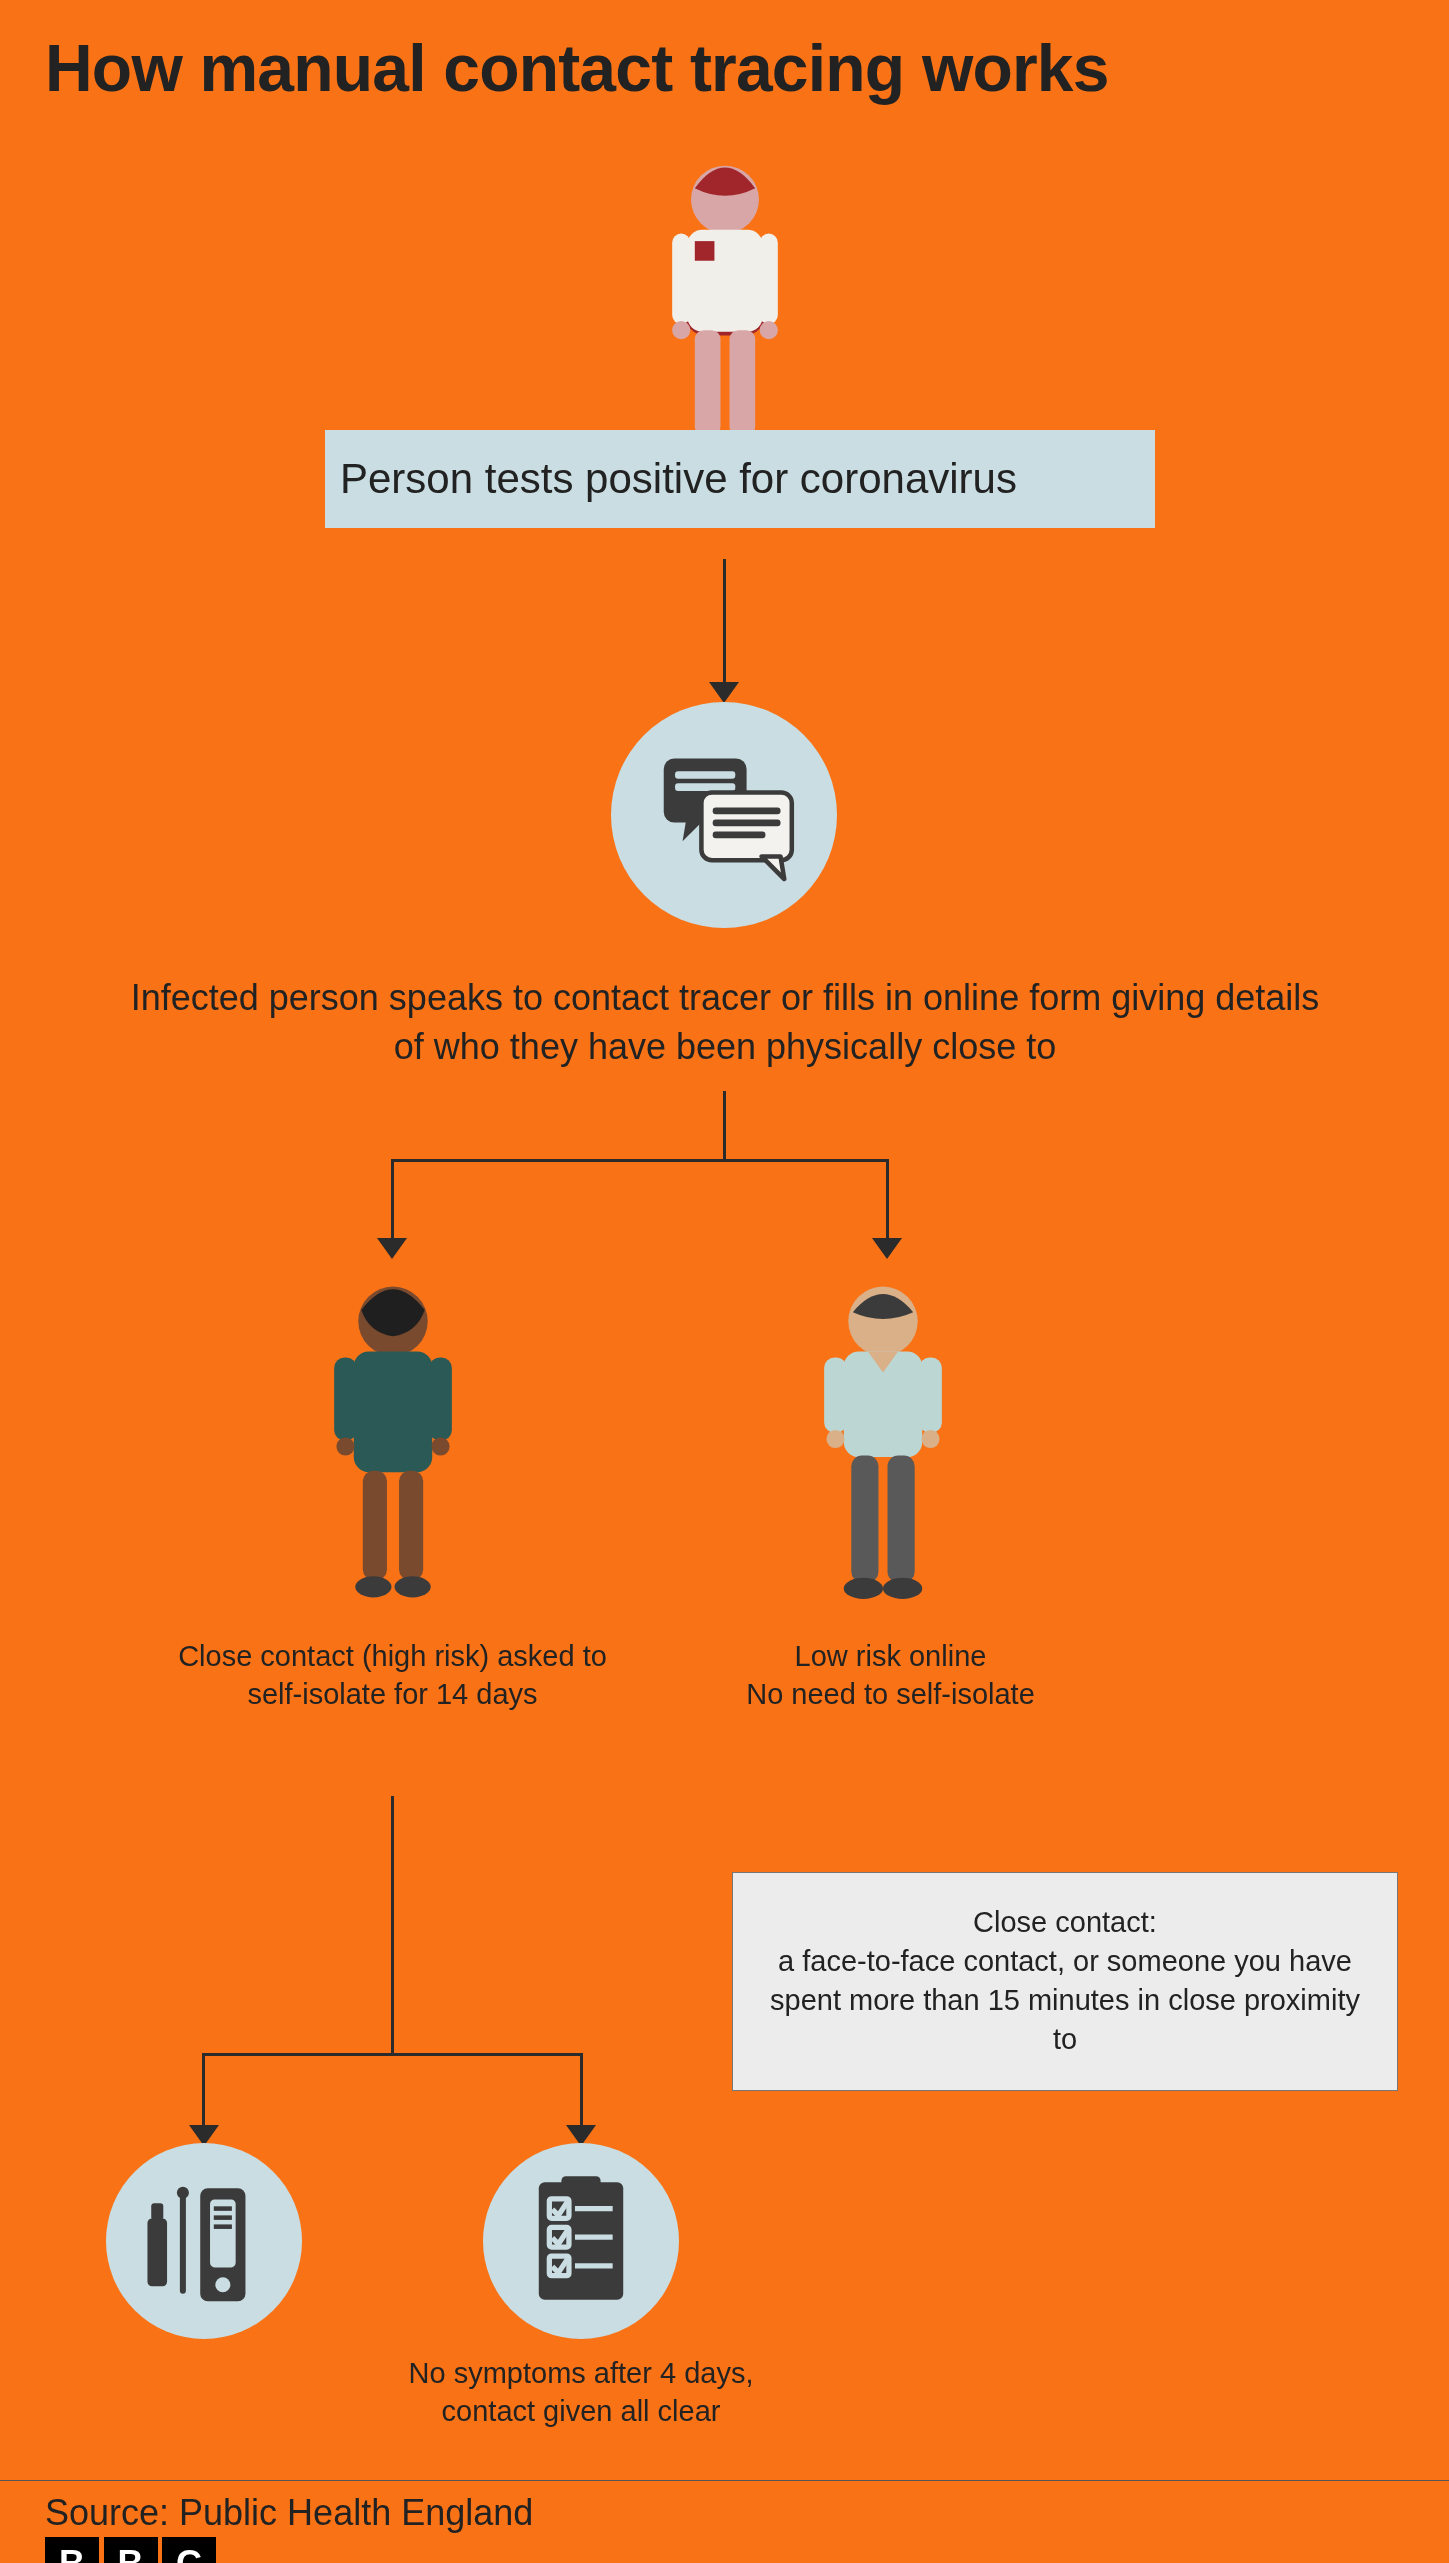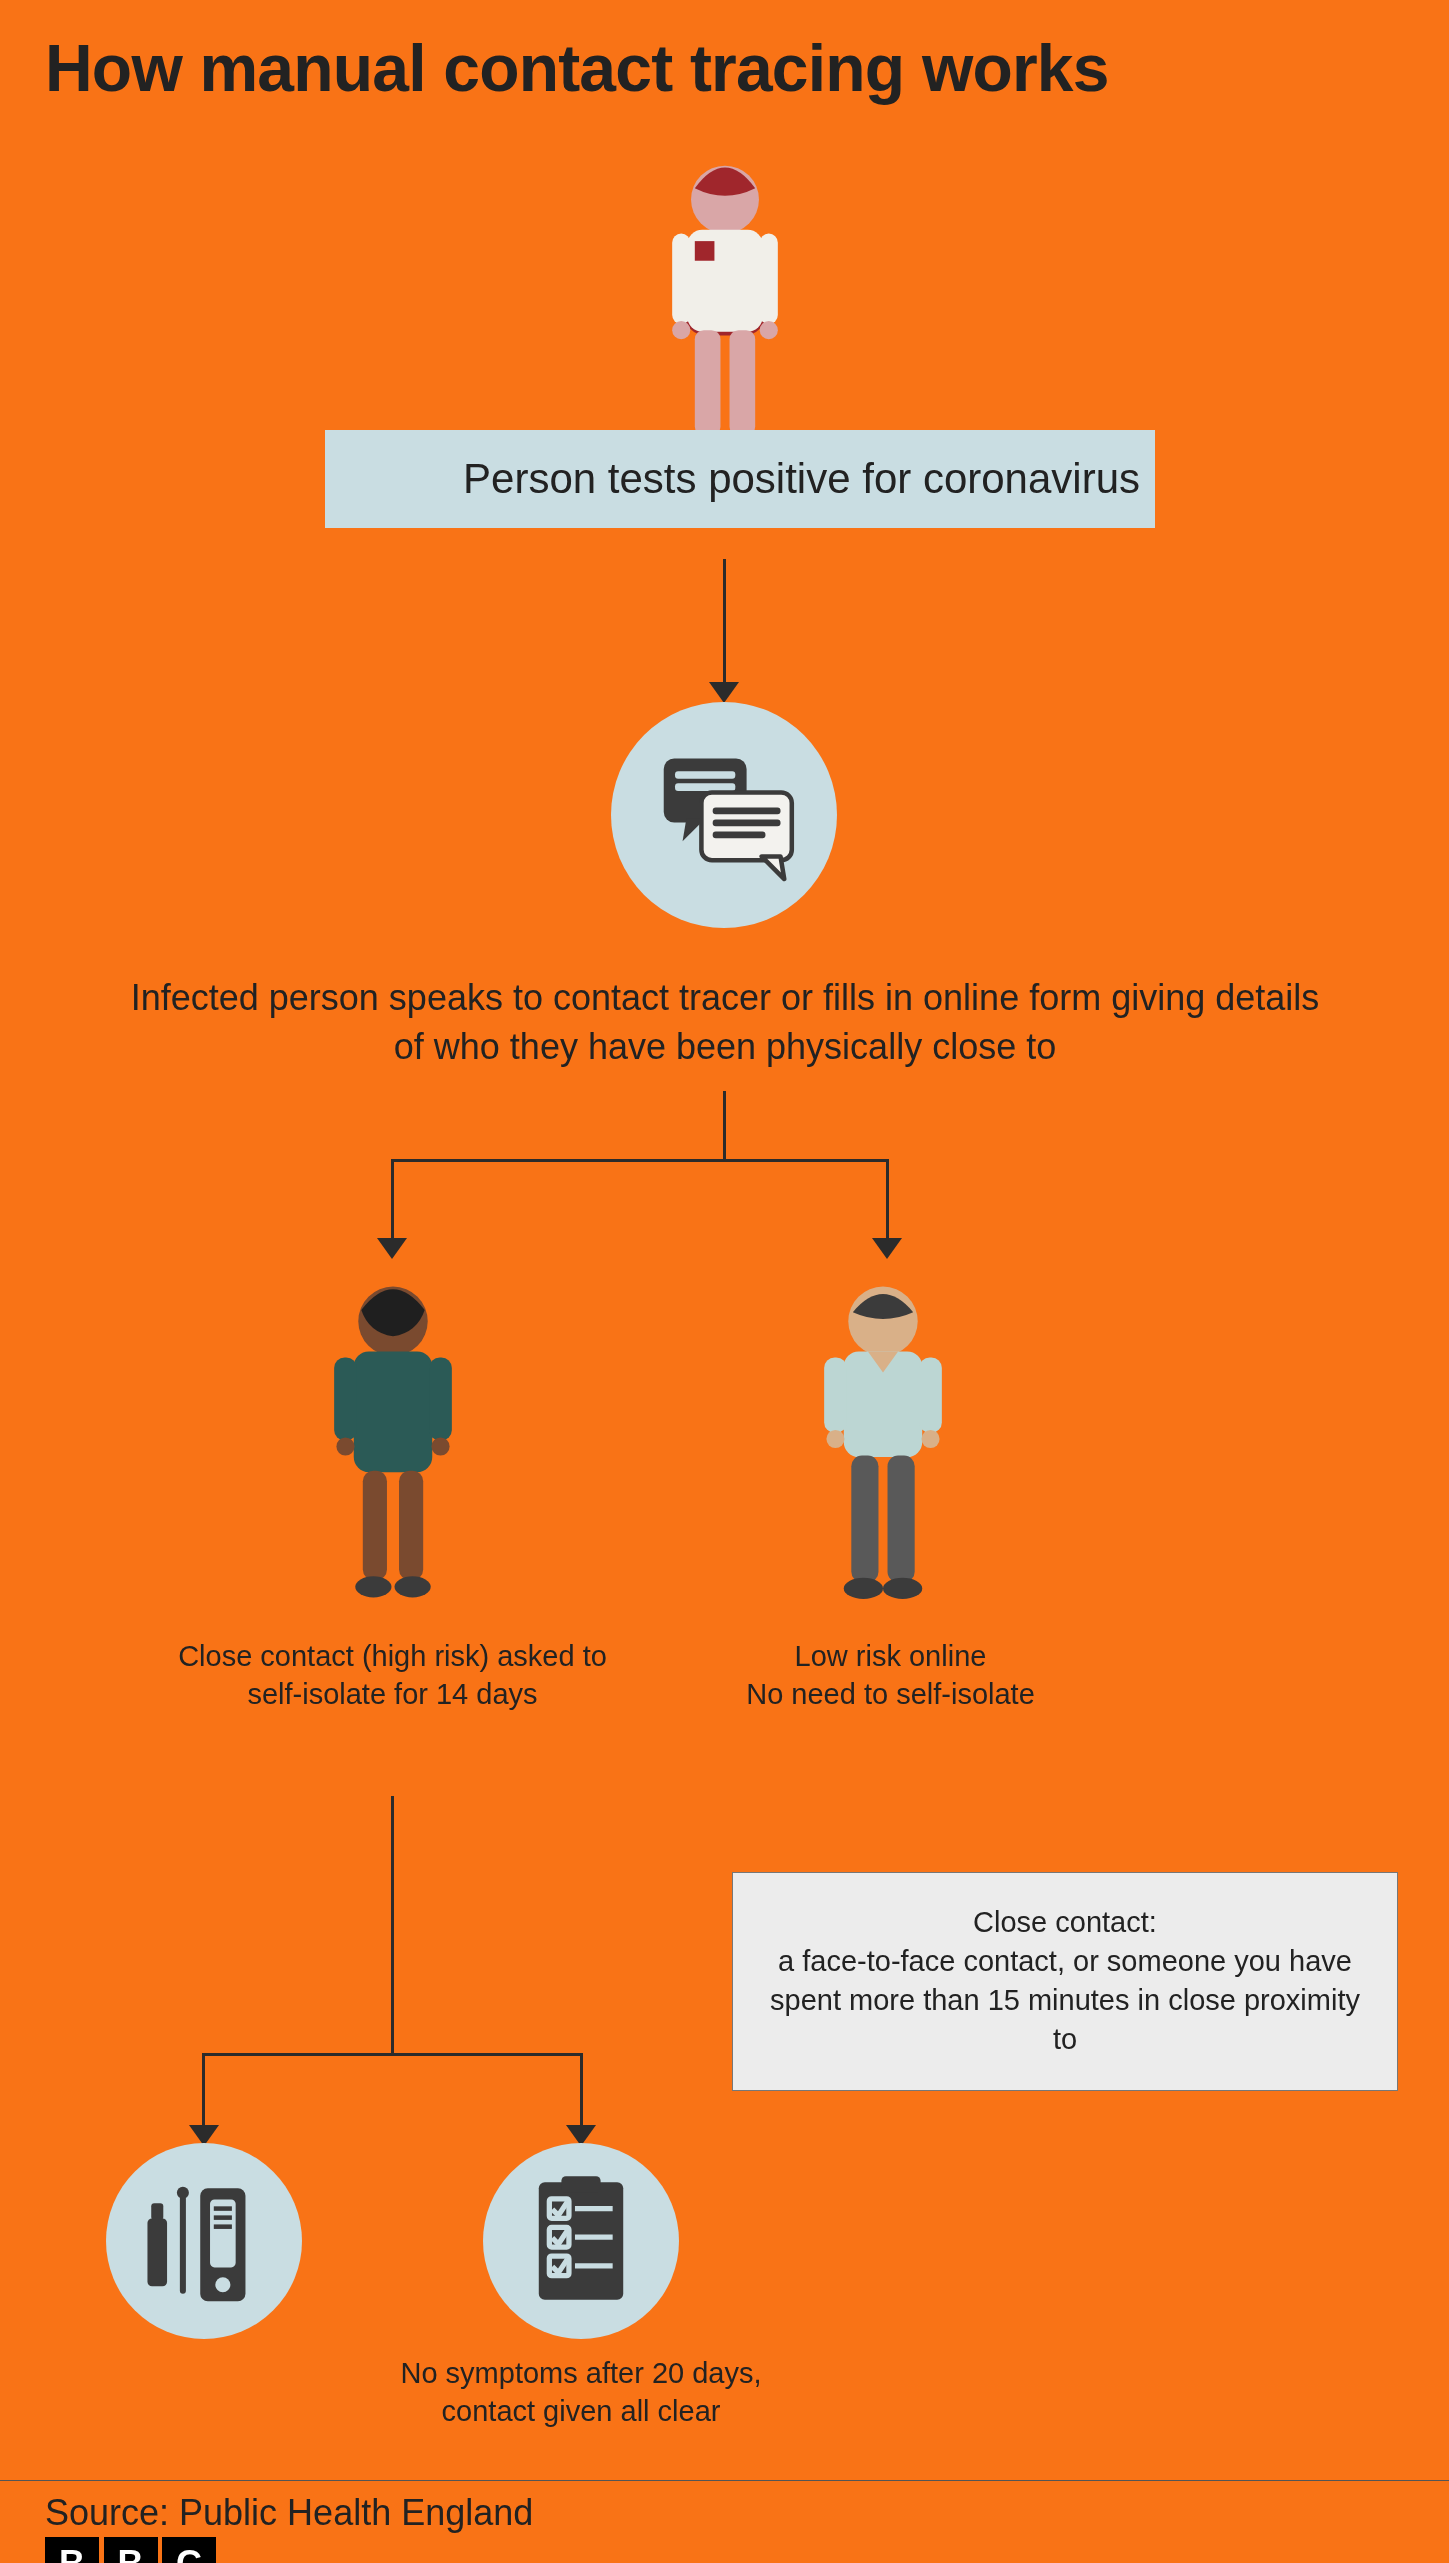--- a/index.html
+++ b/index.html
@@ -23,21 +23,21 @@
     font-size: 66px;
     font-weight: 700;
     letter-spacing: -0.8px;
   }
   
   .abs { position: absolute; }
   svg { display: block; }
 
   .step-box {
     background: #c9dde2;
-    text-align: right;
+    text-align: left;
     font-size: 42px;
     line-height: 1.25;
     padding: 22.6px 15px;
   }
   .body-text {
     font-size: 36px;
     line-height: 1.35;
     text-align: center;
   }
   .col-text {
@@ -246,21 +246,21 @@
         <rect x="88" y="112" width="26" height="26" rx="3"></rect>
         <polyline points="92,126 100,134 112,116"></polyline>
         <line x1="122" y1="125" x2="172" y2="125"></line>
         <rect x="88" y="150" width="26" height="26" rx="3"></rect>
         <polyline points="92,164 100,172 112,154"></polyline>
         <line x1="122" y1="163" x2="172" y2="163"></line>
       </g>
     </svg>
   </div>
 
-  <div class="abs col-text" style="left:400px; top:2355px; width:362px;">No symptoms after 20 days, contact given all clear</div>
+  <div class="abs col-text" style="left:400px; top:2355px; width:362px;">No symptoms after 4 days, contact given all clear</div>
 
   <div class="footer">
     <div>Source: Public Health England</div>
     <div class="bbc">
       <span>B</span>
       <span>B</span>
       <span>C</span>
     </div>
   </div>
 

